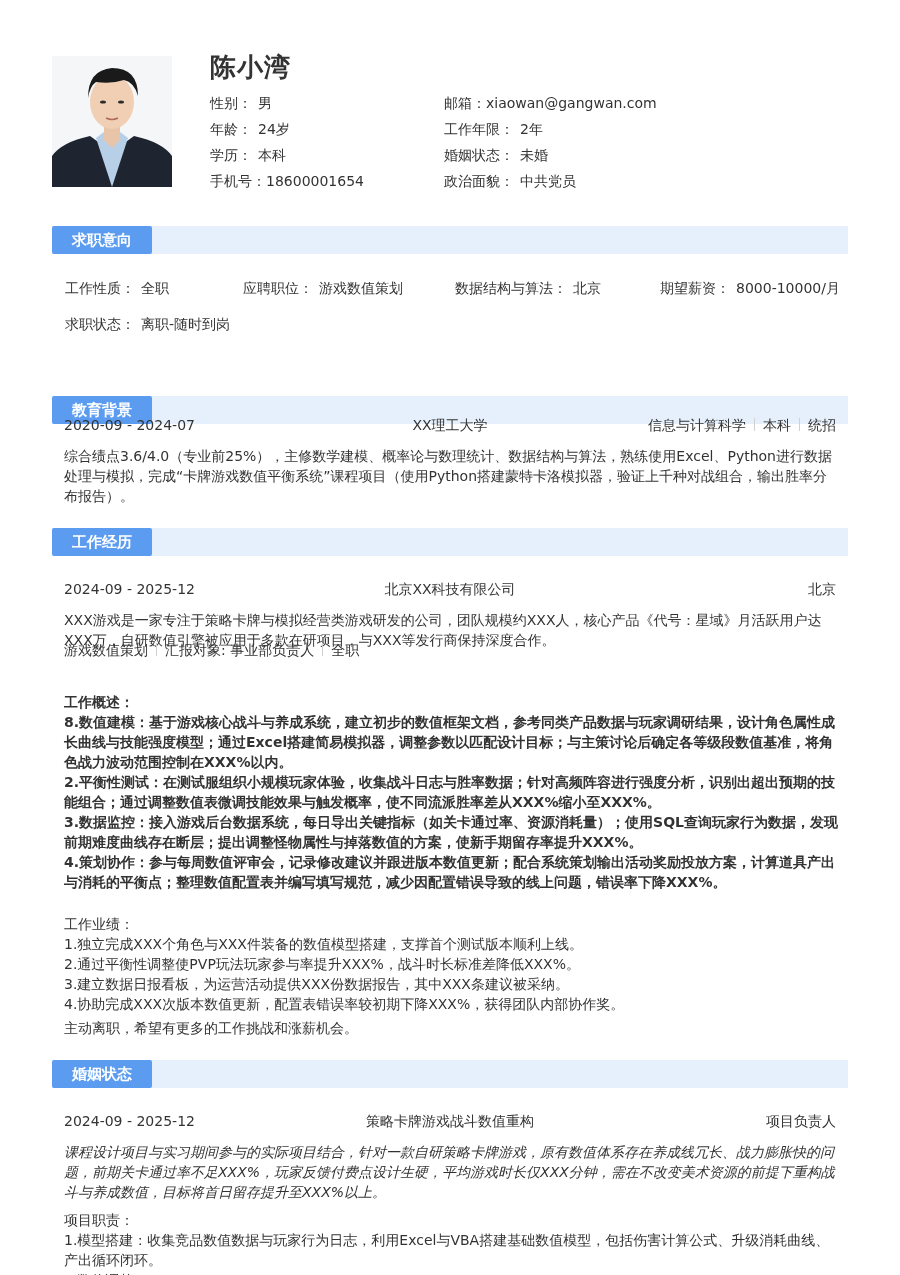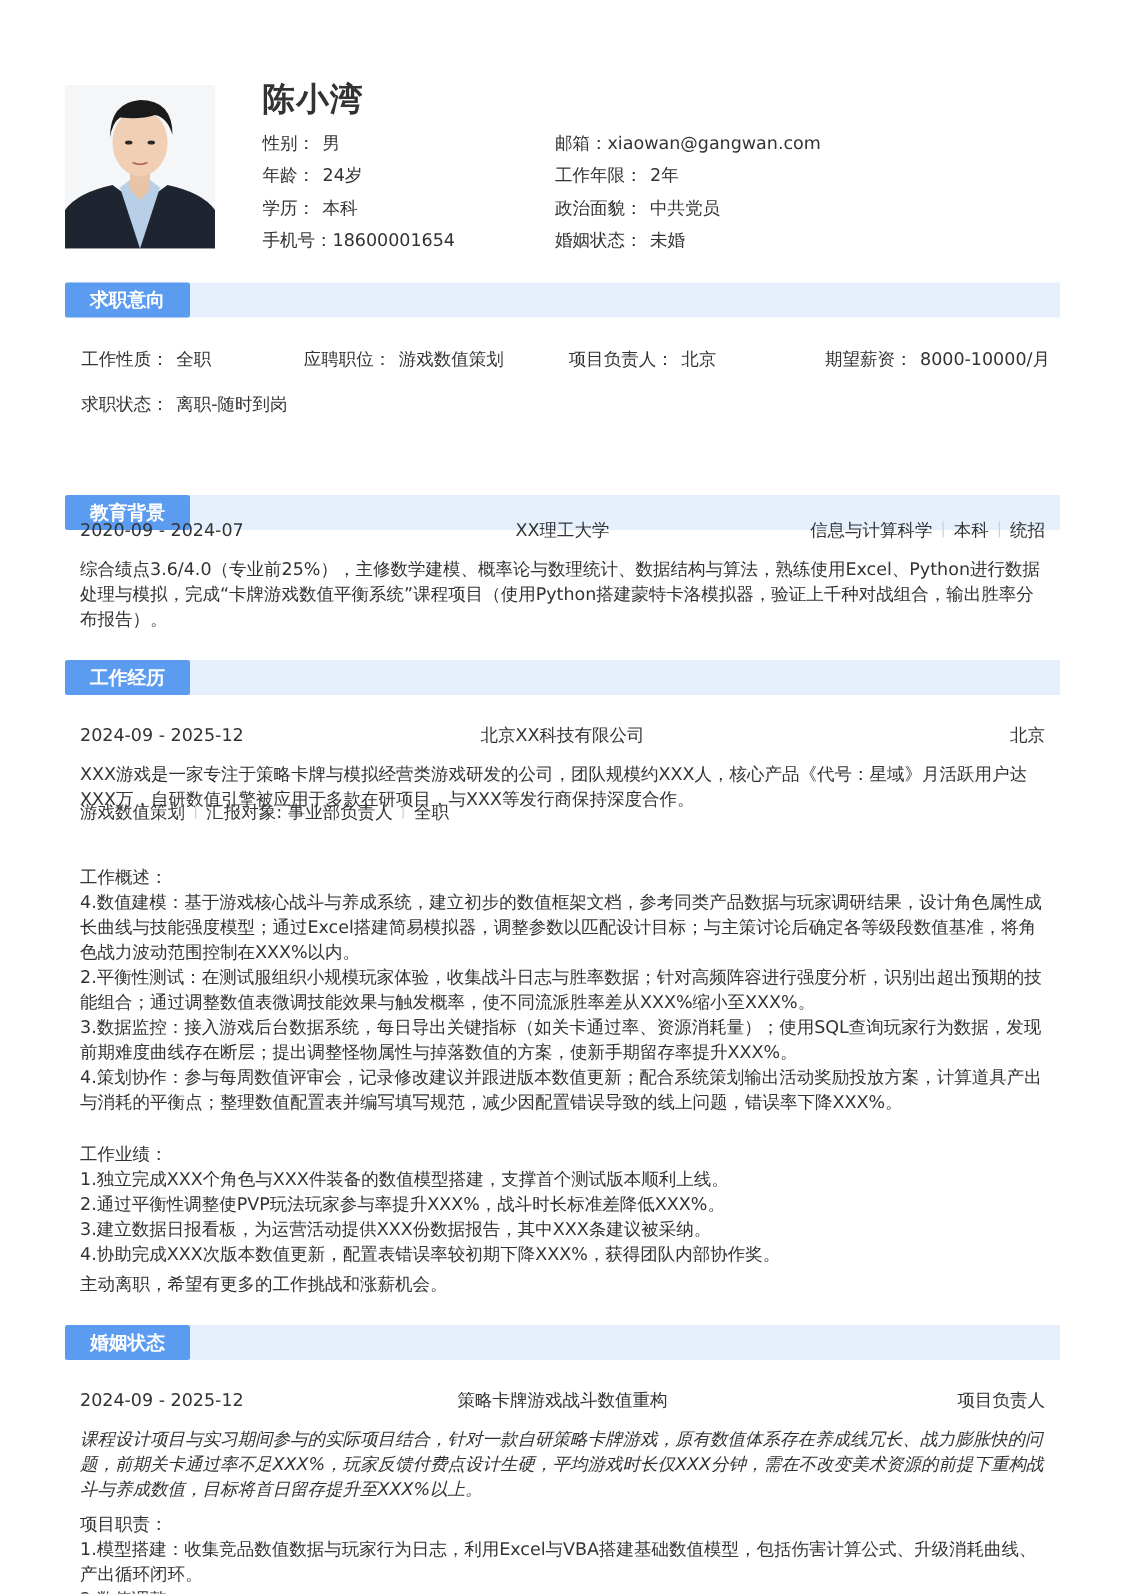--- a/index.html
+++ b/index.html
@@ -1,21 +1,21 @@
 <!DOCTYPE html>
 <html><head>
 <meta charset="utf-8">
 <style>
   * { box-sizing: border-box; margin: 0; padding: 0; }
   html, body { width: 900px; height: 1275px; overflow: hidden; background: #ffffff; }
   body { font-family: "DejaVu Sans", "Liberation Sans", sans-serif; color: #333333; font-size: 14px; position: relative; }
   .page { position: absolute; left: 52px; top: 0; width: 796px; }
 
   
-  .header { position: absolute; left: 0; top: 48px; width: 796px; height: 140px; margin-top: 12px; }
+  .header { position: absolute; left: 0; top: 48px; width: 796px; height: 140px; }
   .photo { position: absolute; left: 0; top: 8px; width: 120px; height: 131px; background: #eef1f5; overflow: hidden; }
   .name { position: absolute; left: 158px; top: 2px; font-size: 26px; font-weight: bold; color: #333333; letter-spacing: 1px; }
   .info-col { position: absolute; top: 45px; }
   .info-col.left { left: 158px; }
   .info-col.right { left: 392px; }
   .info-row { height: 26px; line-height: 20px; font-size: 14px; color: #333; white-space: nowrap; }
   .info-row .k { color: #333; }
   .info-row .v { margin-left: 6px; }
 
   
@@ -55,31 +55,31 @@
 
     <div class="info-col left">
       <div class="info-row"><span class="k">性别：</span><span class="v">男</span></div>
       <div class="info-row"><span class="k">年龄：</span><span class="v">24岁</span></div>
       <div class="info-row"><span class="k">学历：</span><span class="v">本科</span></div>
       <div class="info-row"><span class="k">手机号：</span><span>18600001654</span></div>
     </div>
     <div class="info-col right">
       <div class="info-row"><span class="k">邮箱：</span><span>xiaowan@gangwan.com</span></div>
       <div class="info-row"><span class="k">工作年限：</span><span class="v">2年</span></div>
+      <div class="info-row"><span class="k">婚姻状态：</span><span class="v">未婚</span></div>
       <div class="info-row"><span class="k">政治面貌：</span><span class="v">中共党员</span></div>
-      <div class="info-row"><span class="k">婚姻状态：</span><span class="v">未婚</span></div>
     </div>
   </div>
 
   <div class="section-head" style="top:226px;">
     <div class="tag">求职意向</div>
   </div>
   <div class="intent-item" style="left:13px; top:278px;"><span>工作性质：</span><span class="v">全职</span></div>
   <div class="intent-item" style="left:191px; top:278px;"><span>应聘职位：</span><span class="v">游戏数值策划</span></div>
-  <div class="intent-item" style="left:403px; top:278px;"><span>项目负责人：</span><span class="v">北京</span></div>
+  <div class="intent-item" style="left:403px; top:278px;"><span>数据结构与算法：</span><span class="v">北京</span></div>
   <div class="intent-item" style="left:608px; top:278px;"><span>期望薪资：</span><span class="v">8000-10000/月</span></div>
   <div class="intent-item" style="left:13px; top:314px;"><span>求职状态：</span><span class="v">离职-随时到岗</span></div>
 
   <div class="section-head" style="top:376px;margin-top:20px;">
     <div class="tag">教育背景</div>
   </div>
   <div class="row3" style="top:415px;">
     <span class="l">2020-09 - 2024-07</span>
     <span class="c">XX理工大学</span>
     <span class="r"><span>信息与计算科学</span><span class="sep"></span><span>本科</span><span class="sep"></span><span>统招</span></span>
@@ -90,23 +90,23 @@
     <div class="tag">工作经历</div>
   </div>
   <div class="row3" style="top:579px;">
     <span class="l">2024-09 - 2025-12</span>
     <span class="c">北京XX科技有限公司</span>
     <span class="r">北京</span>
   </div>
   <div class="para" style="top:610px;">XXX游戏是一家专注于策略卡牌与模拟经营类游戏研发的公司，团队规模约XXX人，核心产品《代号：星域》月活跃用户达XXX万，自研数值引擎被应用于多款在研项目，与XXX等发行商保持深度合作。</div>
   <div class="para" style="top:640px;"><span>游戏数值策划</span><span class="sep"></span><span>汇报对象: 事业部负责人</span><span class="sep"></span><span>全职</span></div>
 
-  <div class="para" style="top:692px;">
+  <div class="para" style="top:692px;font-weight:bold;">
     <div>工作概述：</div>
-    <div>4.数值建模：基于游戏核心战斗与养成系统，建立初步的数值框架文档，参考同类产品数据与玩家调研结果，设计角色属性成长曲线与技能强度模型；通过Excel搭建简易模拟器，调整参数以匹配设计目标；与主策讨论后确定各等级段数值基准，将角色战力波动范围控制在XXX%以内。</div>
+    <div>8.数值建模：基于游戏核心战斗与养成系统，建立初步的数值框架文档，参考同类产品数据与玩家调研结果，设计角色属性成长曲线与技能强度模型；通过Excel搭建简易模拟器，调整参数以匹配设计目标；与主策讨论后确定各等级段数值基准，将角色战力波动范围控制在XXX%以内。</div>
     <div>2.平衡性测试：在测试服组织小规模玩家体验，收集战斗日志与胜率数据；针对高频阵容进行强度分析，识别出超出预期的技能组合；通过调整数值表微调技能效果与触发概率，使不同流派胜率差从XXX%缩小至XXX%。</div>
     <div>3.数据监控：接入游戏后台数据系统，每日导出关键指标（如关卡通过率、资源消耗量）；使用SQL查询玩家行为数据，发现前期难度曲线存在断层；提出调整怪物属性与掉落数值的方案，使新手期留存率提升XXX%。</div>
     <div>4.策划协作：参与每周数值评审会，记录修改建议并跟进版本数值更新；配合系统策划输出活动奖励投放方案，计算道具产出与消耗的平衡点；整理数值配置表并编写填写规范，减少因配置错误导致的线上问题，错误率下降XXX%。</div>
   </div>
 
   <div class="para" style="top:914px;">
     <div>工作业绩：</div>
     <div>1.独立完成XXX个角色与XXX件装备的数值模型搭建，支撑首个测试版本顺利上线。</div>
     <div>2.通过平衡性调整使PVP玩法玩家参与率提升XXX%，战斗时长标准差降低XXX%。</div>
     <div>3.建立数据日报看板，为运营活动提供XXX份数据报告，其中XXX条建议被采纳。</div>

